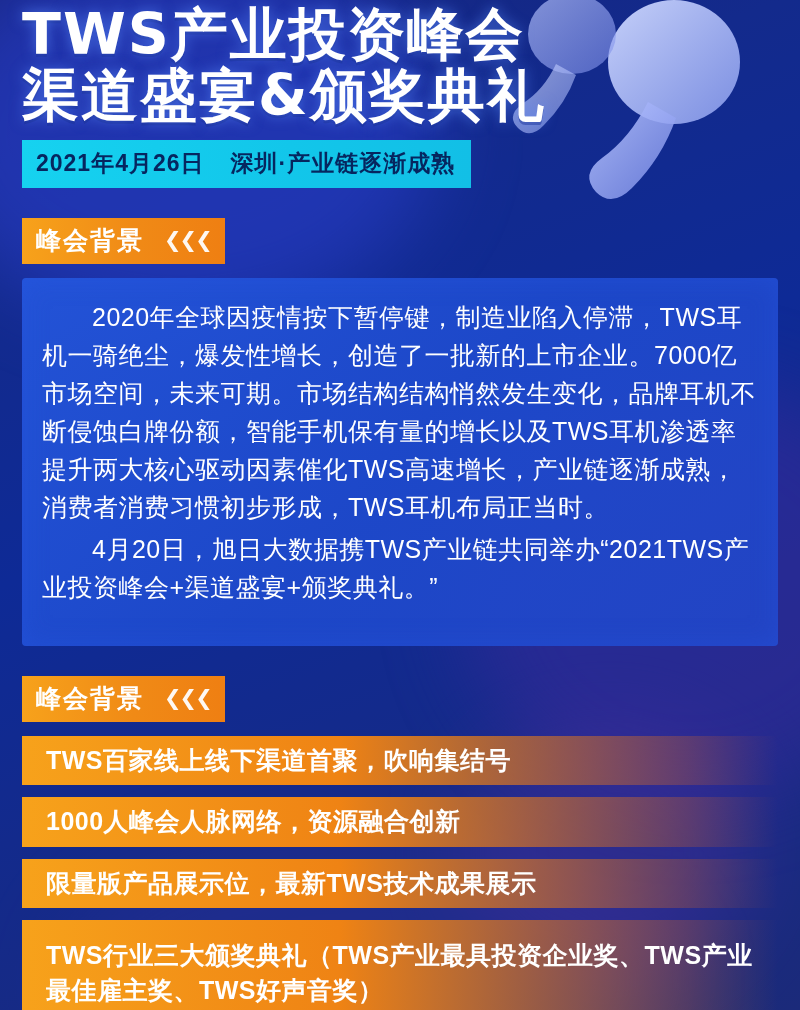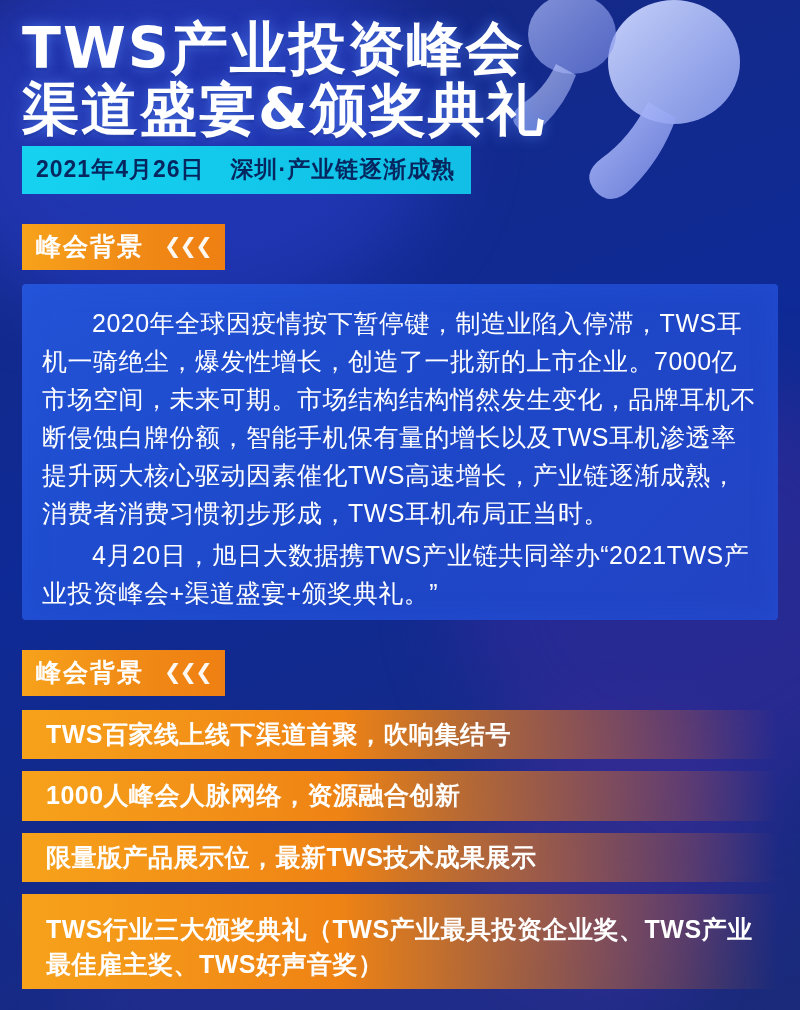--- a/index.html
+++ b/index.html
@@ -32,42 +32,42 @@
   
   .earbuds { position: absolute; right: 8px; top: -10px; width: 340px; height: 300px; pointer-events: none; }
 
   .content {
     position: relative;
     z-index: 5;
     padding: 0 22px;
   }
 
   
-  .title-block { padding-top: 18px; }
+  .title-block { padding-top: 4px; }
   .title-line {
     font-family: "DejaVu Sans", sans-serif;
     font-weight: bold;
     font-size: 57px;
     line-height: 1.07;
     letter-spacing: 2px;
     color: #ffffff;
     text-shadow: 0 0 14px rgba(90,140,255,.65), 0 3px 0 rgba(20,40,140,.5);
     white-space: nowrap;
   }
   .subbar {
     display: inline-flex;
     align-items: flex-start;
     gap: 26px;
     background: #17d5ef;
     background: linear-gradient(90deg,#16d2f0 0%, #12c6ea 60%, #12bfe6 100%);
     color: #07265e;
     font-size: 23px;
     font-weight: bold;
     padding: 8px 16px 9px 14px;
-    margin-top: 6px;
+    margin-top: 14px;
     letter-spacing: 1px;
   }
   .subbar .date { color: #06265f; }
   .subbar .venue { color: #06265f; }
 
   
   .section-head {
     display: inline-flex;
     align-items: center;
     gap: 20px;
@@ -84,21 +84,21 @@
     font-size: 21px;
     letter-spacing: -2px;
     opacity: .95;
   }
 
   
   .body-card {
     margin-top: 14px;
     background: linear-gradient(135deg, rgba(36,86,220,.92) 0%, rgba(30,74,205,.92) 50%, rgba(34,70,200,.92) 100%);
     border-radius: 4px;
-    padding: 20px 20px 8px 20px;
+    padding: 20px 20px 40px 20px;
     box-shadow: 0 0 26px rgba(40,90,230,.35) inset;
   }
   .body-card p {
     margin: 0;
     font-size: 25px;
     line-height: 1.52;
     letter-spacing: .5px;
     text-indent: 2em;
     color: #ffffff;
   }

